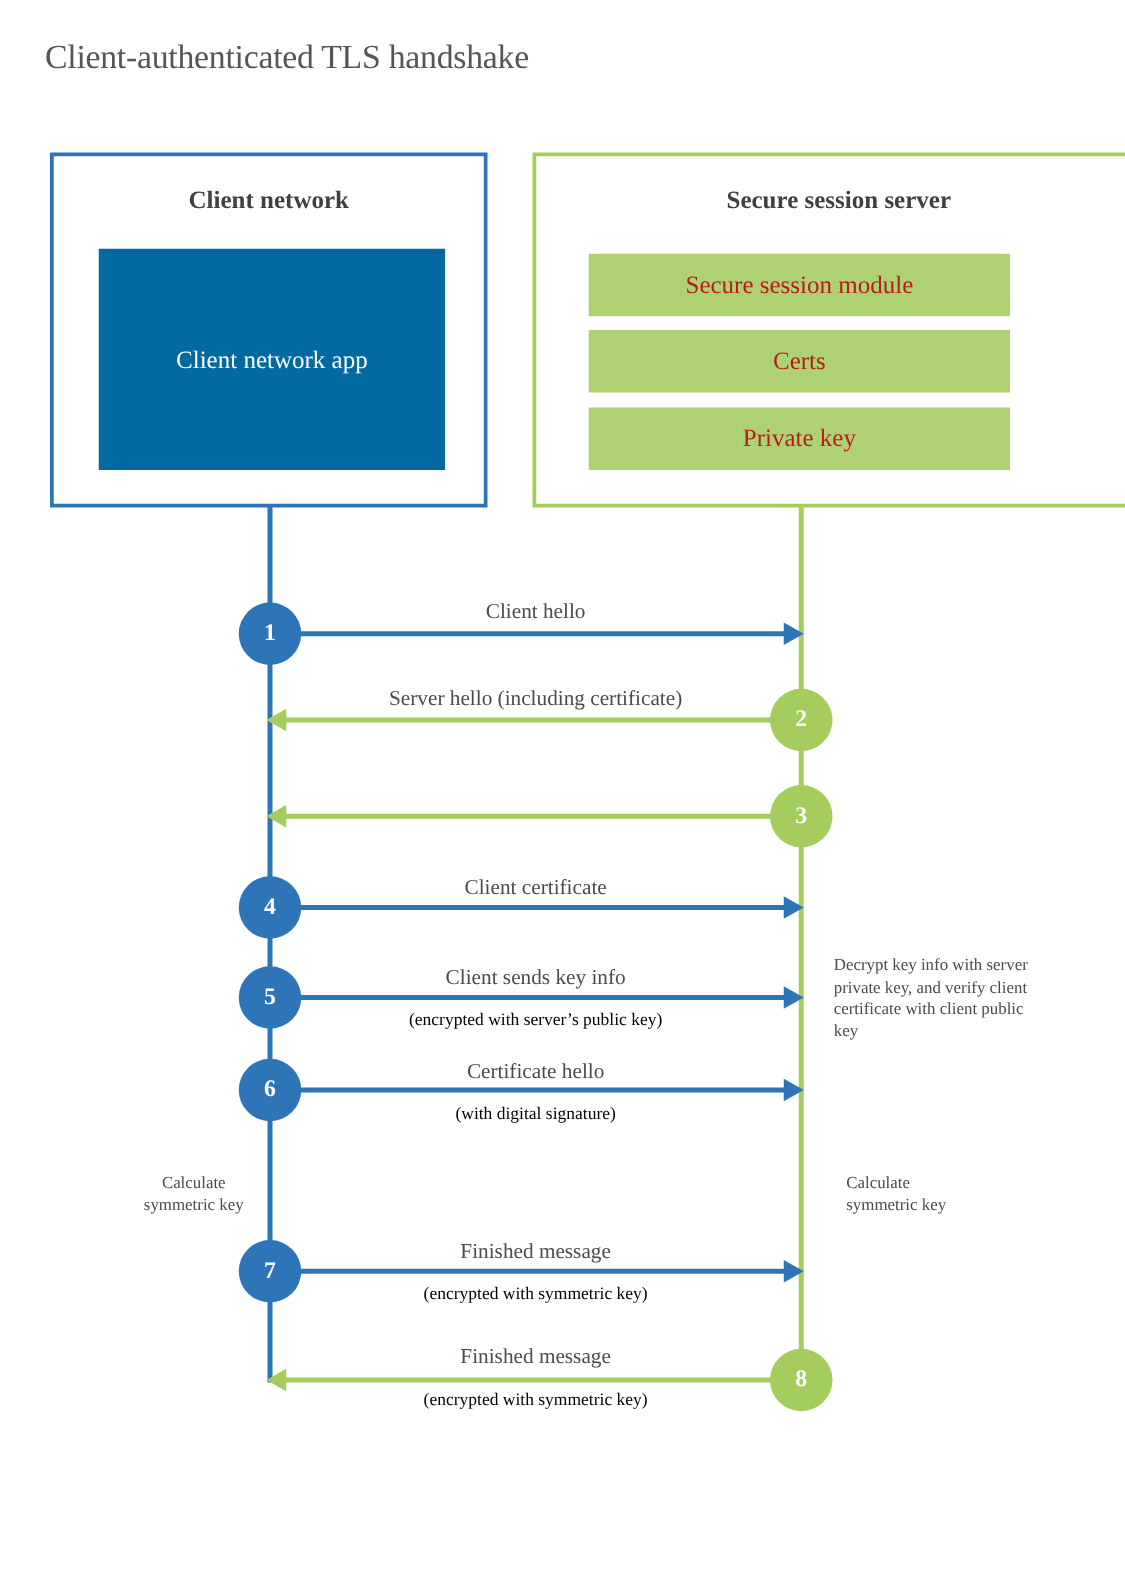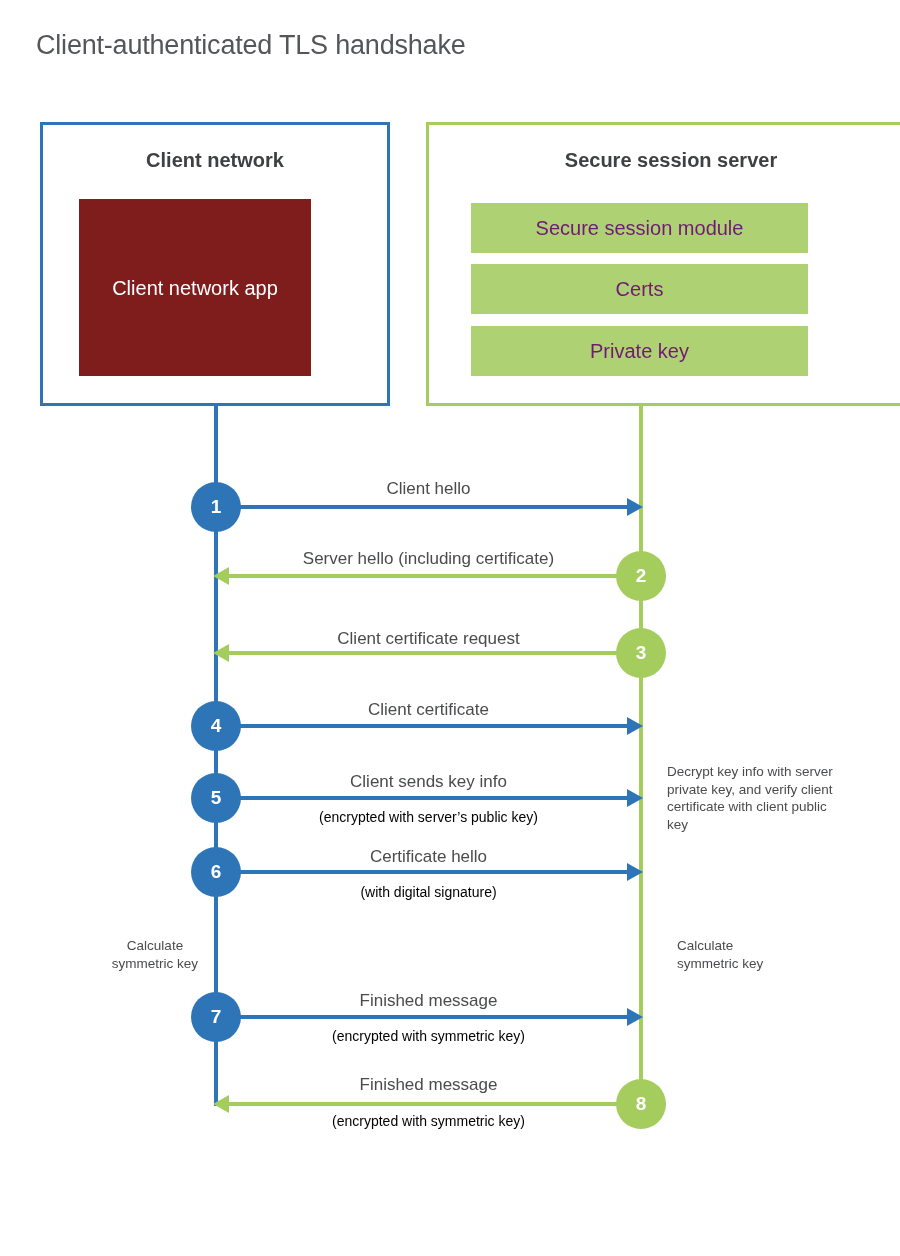--- a/index.html
+++ b/index.html
@@ -1,33 +1,33 @@
 <!DOCTYPE html>
 <html><head>
 <meta charset="utf-8">
 <style>
   html,body{margin:0;padding:0;background:#ffffff;}
   #canvas{
     position:relative;width:900px;height:1256px;background:#ffffff;
-    font-family:Liberation Sans, sans-serif;overflow:hidden;
+    font-family:Liberation Serif, serif;overflow:hidden;
   }
   .abs{position:absolute;}
   
   .page-title{left:36px;top:30px;font-size:27px;color:#54565a;letter-spacing:-0.2px;}
   
   .actor-box{box-sizing:border-box;top:122px;height:284px;background:#ffffff;}
   .actor-box.blue{left:40px;width:350px;border:3px solid #2e75b8;}
   .actor-box.green{left:426px;width:490px;border:3px solid #a4cd5e;}
   .actor-title{position:absolute;left:0;top:24px;width:100%;text-align:center;
     font-size:20px;font-weight:bold;color:#3e4042;}
-  .app-rect{position:absolute;left:36px;top:74px;width:232px;height:177px;background:#7f1d1d;
+  .app-rect{position:absolute;left:36px;top:74px;width:277px;height:177px;background:#0369a1;
     display:flex;align-items:center;justify-content:center;}
   .app-rect span{display:block;width:170px;text-align:center;color:#ffffff;font-size:20px;line-height:1.5;}
   .module-bar{position:absolute;left:42px;width:337px;height:50px;background:#aed173;
-    display:flex;align-items:center;justify-content:center;color:#701a75;font-size:20px;}
+    display:flex;align-items:center;justify-content:center;color:#b91c1c;font-size:20px;}
   
   .lifeline{width:4px;top:405px;height:701px;}
   .lifeline.blue{left:214px;background:#2e75b8;}
   .lifeline.green{left:639px;background:#a4cd5e;}
   
   .step{width:50px;height:50px;border-radius:50%;display:flex;align-items:center;justify-content:center;
     color:#ffffff;font-size:19px;font-weight:bold;z-index:3;}
   .step.blue{background:#2e75b8;left:191px;}
   .step.green{background:#a4cd5e;left:616px;}
   
@@ -72,21 +72,20 @@
   <div class="abs lifeline green"></div>
 
   <div class="abs msg-label" style="top:479px;">Client hello</div>
   <div class="abs arrow right" style="top:505px;"></div>
   <div class="abs step blue" style="top:482px;">1</div>
 
   <div class="abs msg-label" style="top:549px;">Server hello (including certificate)</div>
   <div class="abs arrow left" style="top:574px;"></div>
   <div class="abs step green" style="top:551px;">2</div>
 
-  <div class="abs msg-label" style="top:629px;">Client certificate request</div>
   <div class="abs arrow left" style="top:651px;"></div>
   <div class="abs step green" style="top:628px;">3</div>
 
   <div class="abs msg-label" style="top:700px;">Client certificate</div>
   <div class="abs arrow right" style="top:724px;"></div>
   <div class="abs step blue" style="top:701px;">4</div>
 
   <div class="abs msg-label" style="top:772px;">Client sends key info</div>
   <div class="abs arrow right" style="top:796px;"></div>
   <div class="abs step blue" style="top:773px;">5</div>

